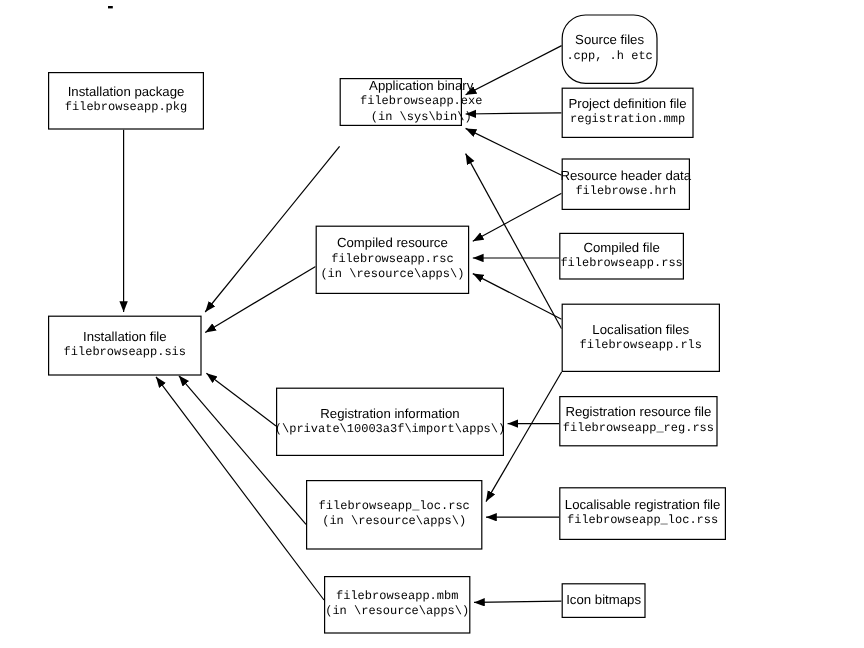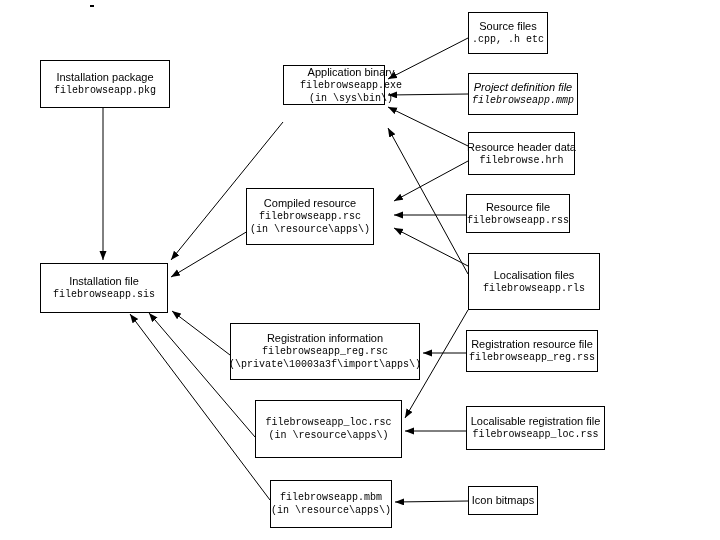--- a/index.html
+++ b/index.html
@@ -42,57 +42,56 @@
         <line x1="230" y1="355" x2="172" y2="311" stroke="#000000" stroke-width="1" marker-end="url(#arrowhead)"></line>
         <line x1="255" y1="437" x2="149" y2="313" stroke="#000000" stroke-width="1" marker-end="url(#arrowhead)"></line>
         <line x1="270" y1="500" x2="130" y2="314" stroke="#000000" stroke-width="1" marker-end="url(#arrowhead)"></line>
       </g>
   </svg>
   <div id="nodes">
       <div class="node" style="left: 40px; top: 60px; width: 130px; height: 48px; border-color: rgb(0, 0, 0);">
         <div class="ln sans">Installation package</div>
         <div class="ln mono">filebrowseapp.pkg</div>
       </div>
-      <div class="node" style="left: 468px; top: 12px; width: 80px; height: 42px; border-color: rgb(0, 0, 0);">
+      <div class="node" style="left: 468px; top: 12px; width: 80px; height: 58px; border-color: rgb(0, 0, 0); border-radius: 20px;">
         <div class="ln sans">Source files</div>
         <div class="ln mono">.cpp, .h etc</div>
       </div>
       <div class="node" style="left: 283px; top: 65px; width: 102px; height: 40px; border-color: rgb(0, 0, 0); padding-left: 34px;">
         <div class="ln sans">Application binary</div>
         <div class="ln mono">filebrowseapp.exe</div>
         <div class="ln mono">(in \sys\bin\)</div>
       </div>
-      <div class="node" style="left: 468px; top: 73px; width: 110px; height: 42px; border-color: rgb(0, 0, 0); font-style: italic;">
+      <div class="node" style="left: 468px; top: 73px; width: 110px; height: 42px; border-color: rgb(0, 0, 0);">
         <div class="ln sans">Project definition file</div>
-        <div class="ln mono">filebrowseapp.mmp</div>
+        <div class="ln mono">registration.mmp</div>
       </div>
       <div class="node" style="left: 468px; top: 132px; width: 107px; height: 43px; border-color: rgb(0, 0, 0);">
         <div class="ln sans">Resource header data</div>
         <div class="ln mono">filebrowse.hrh</div>
       </div>
-      <div class="node" style="left: 246px; top: 188px; width: 128px; height: 57px; border-color: rgb(0, 0, 0);">
+      <div class="node" style="left: 263px; top: 188px; width: 128px; height: 57px; border-color: rgb(0, 0, 0);">
         <div class="ln sans">Compiled resource</div>
         <div class="ln mono">filebrowseapp.rsc</div>
         <div class="ln mono">(in \resource\apps\)</div>
       </div>
       <div class="node" style="left: 466px; top: 194px; width: 104px; height: 39px; border-color: rgb(0, 0, 0);">
-        <div class="ln sans">Resource file</div>
+        <div class="ln sans">Compiled file</div>
         <div class="ln mono">filebrowseapp.rss</div>
       </div>
       <div class="node" style="left: 468px; top: 253px; width: 132px; height: 57px; border-color: rgb(0, 0, 0);">
         <div class="ln sans">Localisation files</div>
         <div class="ln mono">filebrowseapp.rls</div>
       </div>
       <div class="node" style="left: 40px; top: 263px; width: 128px; height: 50px; border-color: rgb(0, 0, 0);">
         <div class="ln sans">Installation file</div>
         <div class="ln mono">filebrowseapp.sis</div>
       </div>
       <div class="node" style="left: 230px; top: 323px; width: 190px; height: 57px; border-color: rgb(0, 0, 0); align-items: center;">
         <div class="ln sans">Registration information</div>
-        <div class="ln mono">filebrowseapp_reg.rsc</div>
         <div class="ln mono">(\private\10003a3f\import\apps\)</div>
       </div>
       <div class="node" style="left: 466px; top: 330px; width: 132px; height: 42px; border-color: rgb(0, 0, 0);">
         <div class="ln sans">Registration resource file</div>
         <div class="ln mono">filebrowseapp_reg.rss</div>
       </div>
       <div class="node" style="left: 255px; top: 400px; width: 147px; height: 58px; border-color: rgb(0, 0, 0);">
         <div class="ln mono">filebrowseapp_loc.rsc</div>
         <div class="ln mono">(in \resource\apps\)</div>
       </div>

